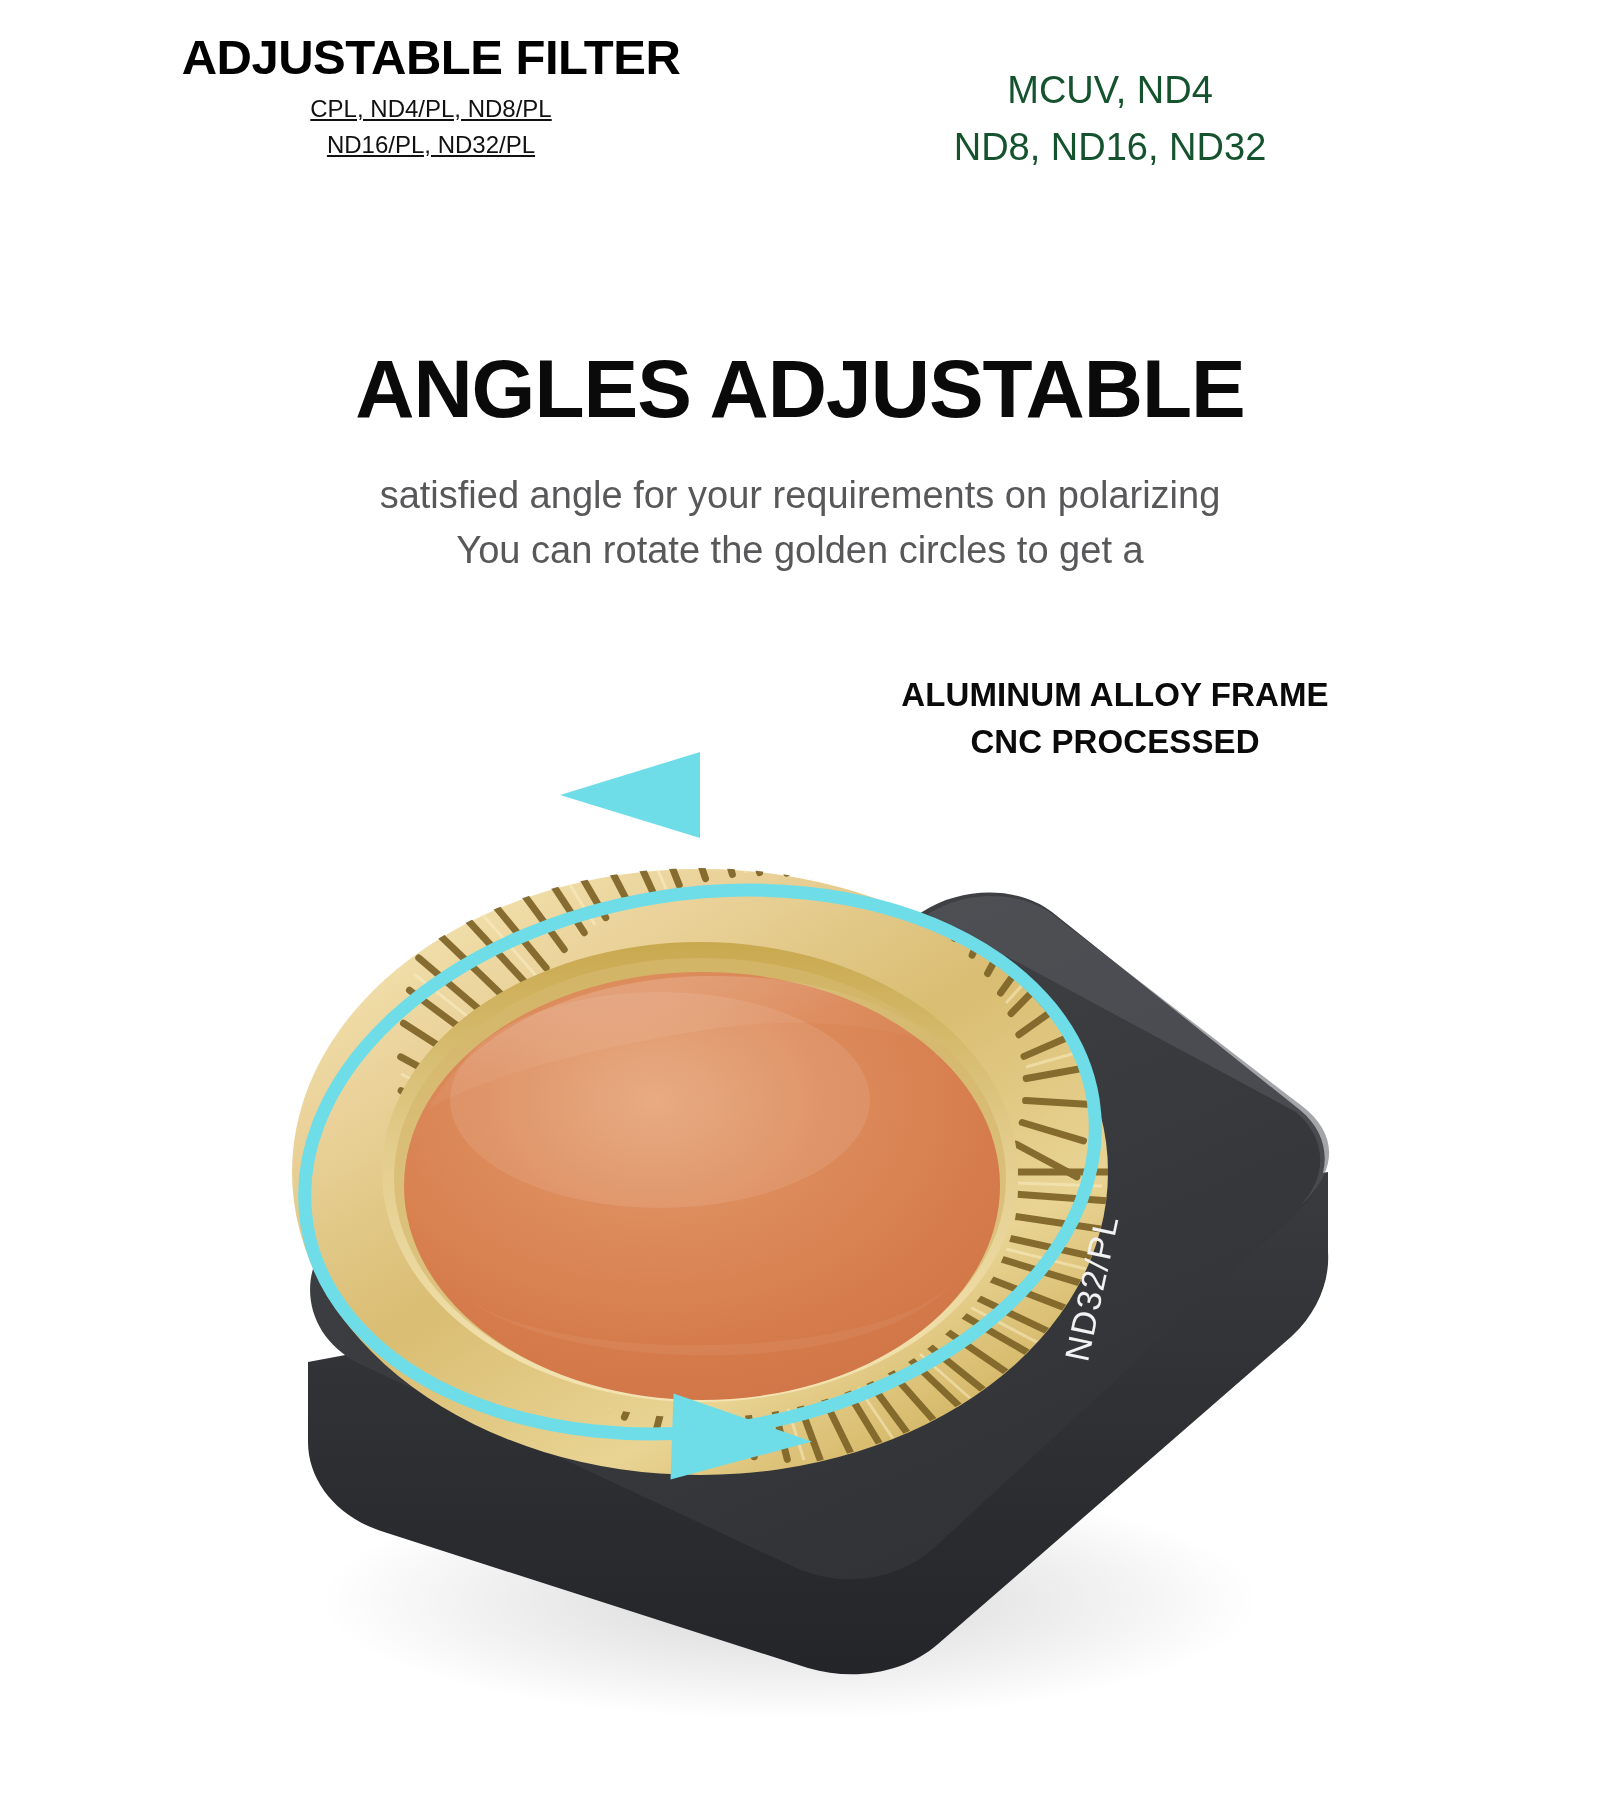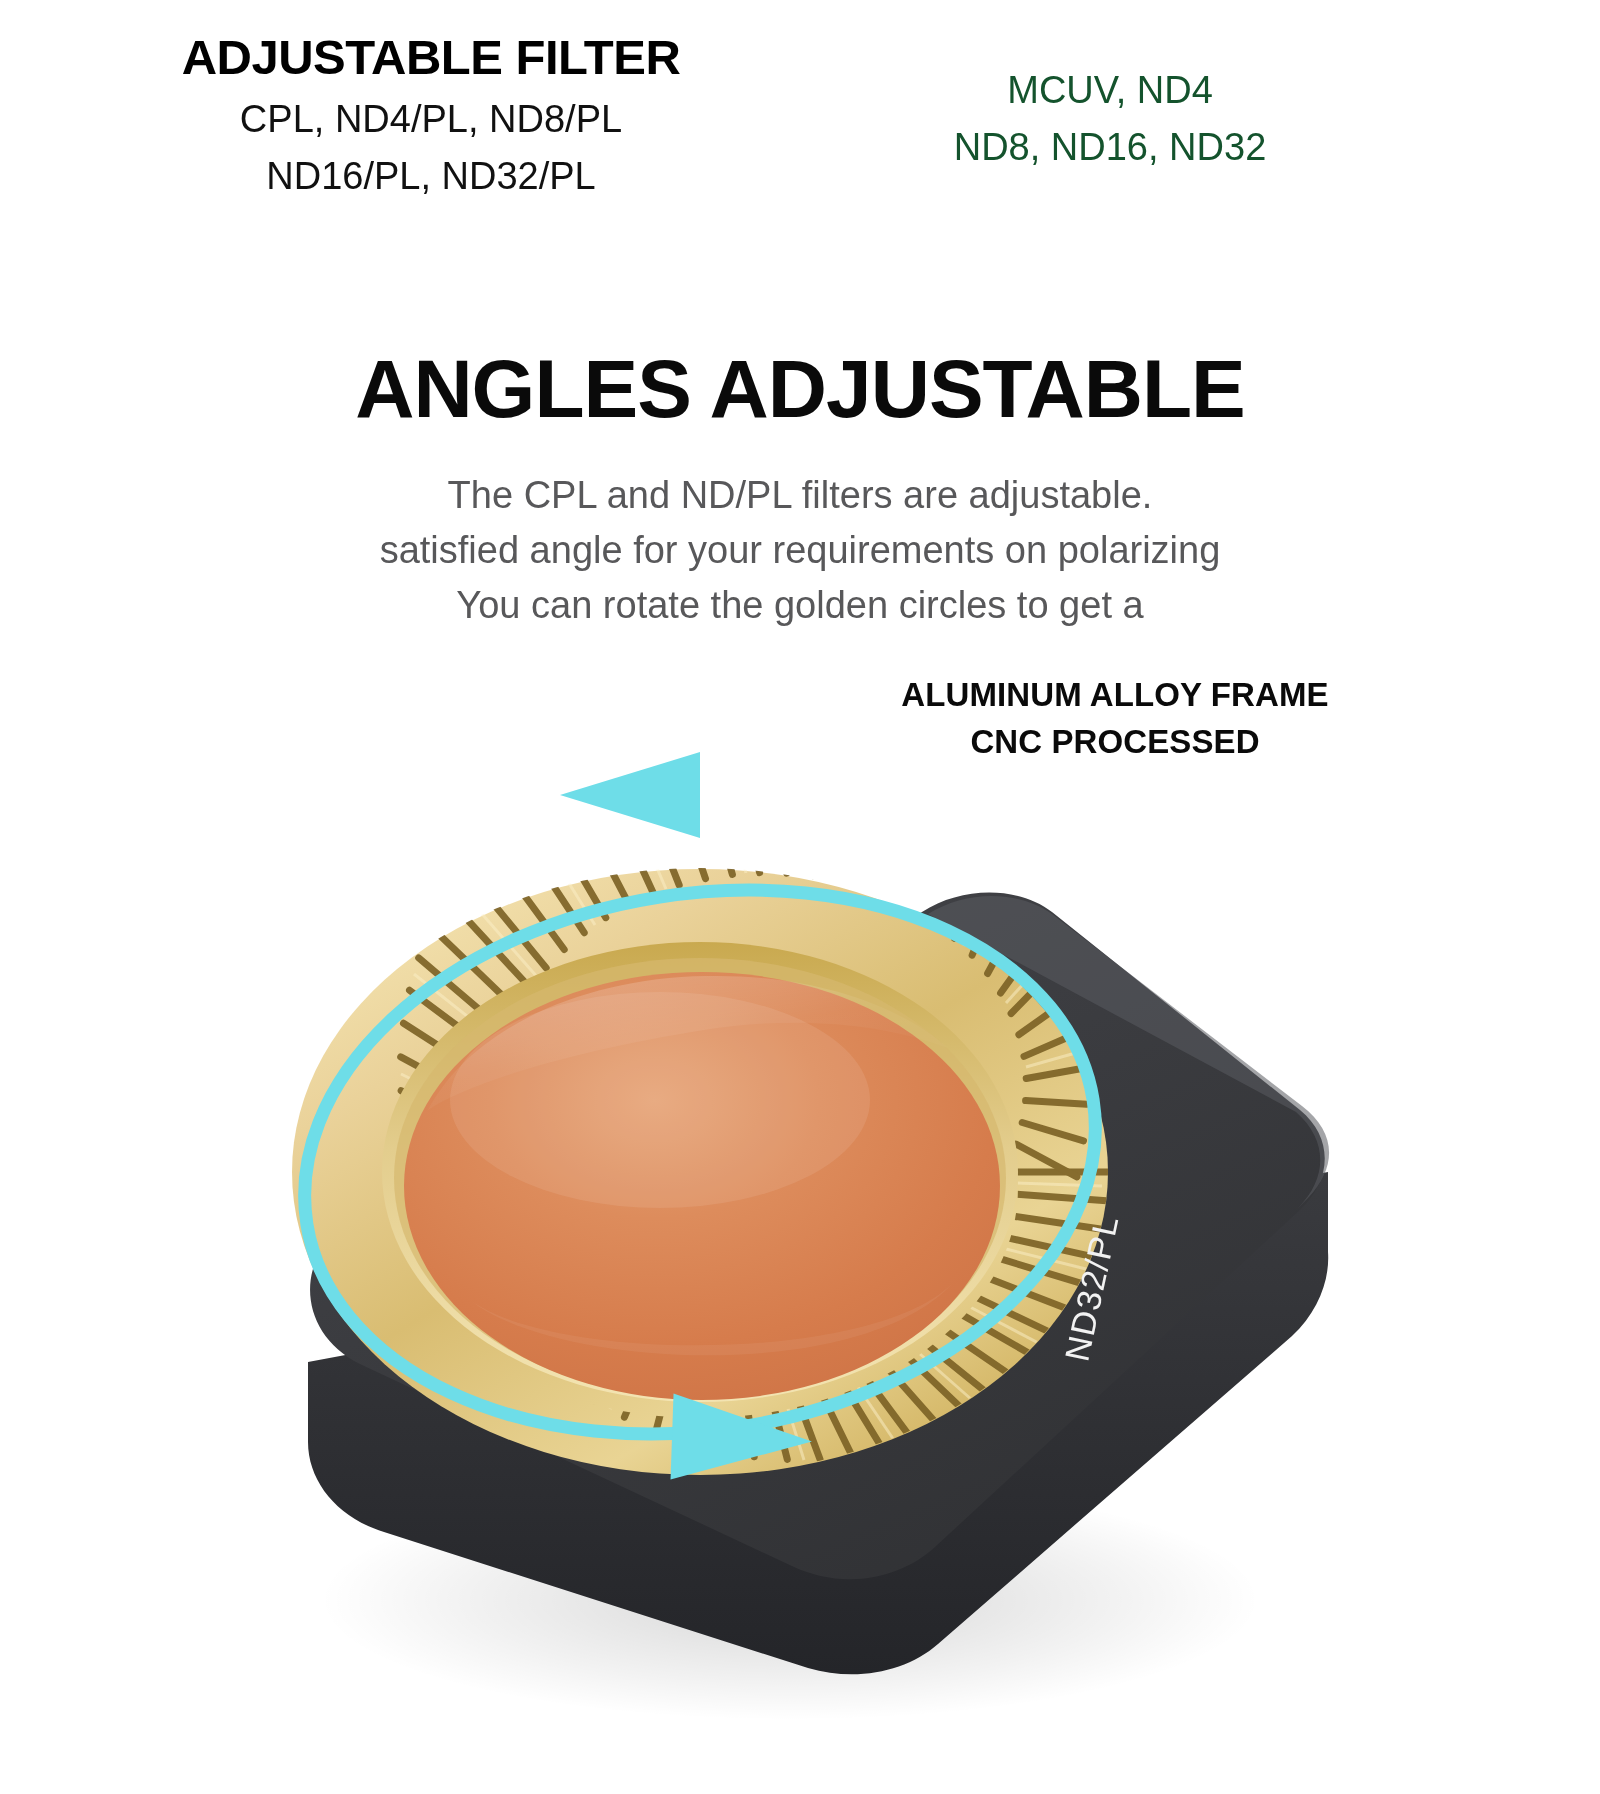--- a/index.html
+++ b/index.html
@@ -34,25 +34,26 @@
   }
   .hdr-title {
     font-size: 49px;
     font-weight: bold;
     letter-spacing: -0.5px;
     line-height: 1.12;
     color: #000;
     white-space: nowrap;
   }
   .hdr-sub {
-    font-size: 38px;
+    font-size: 24px;
     font-weight: 400;
     line-height: 1.5;
     color: #111;
     margin-top: 6px;
+    text-decoration: underline;
   }
   .hdr-sub div { white-space: nowrap; }
 
   .hdr-right {
     position: absolute;
     left: 830px;
     top: 62px;
     width: 560px;
     text-align: center;
     font-size: 38px;
@@ -149,21 +150,20 @@
   <div class="hdr-right">
     <div>MCUV, ND4</div>
     <div>ND8, ND16, ND32</div>
   </div>
 
 </div>
 
 <div class="main-title">ANGLES ADJUSTABLE</div>
 
 <div class="main-desc">
-  <div>The CPL and ND/PL filters are adjustable.</div>
   <div>satisfied angle for your requirements on polarizing</div>
   <div>You can rotate the golden circles to get a</div>
 </div>
 
 <div class="cnc-callout">
   <div>ALUMINUM ALLOY FRAME</div>
   <div>CNC PROCESSED</div>
 </div>
 
 <div class="product-stage">

